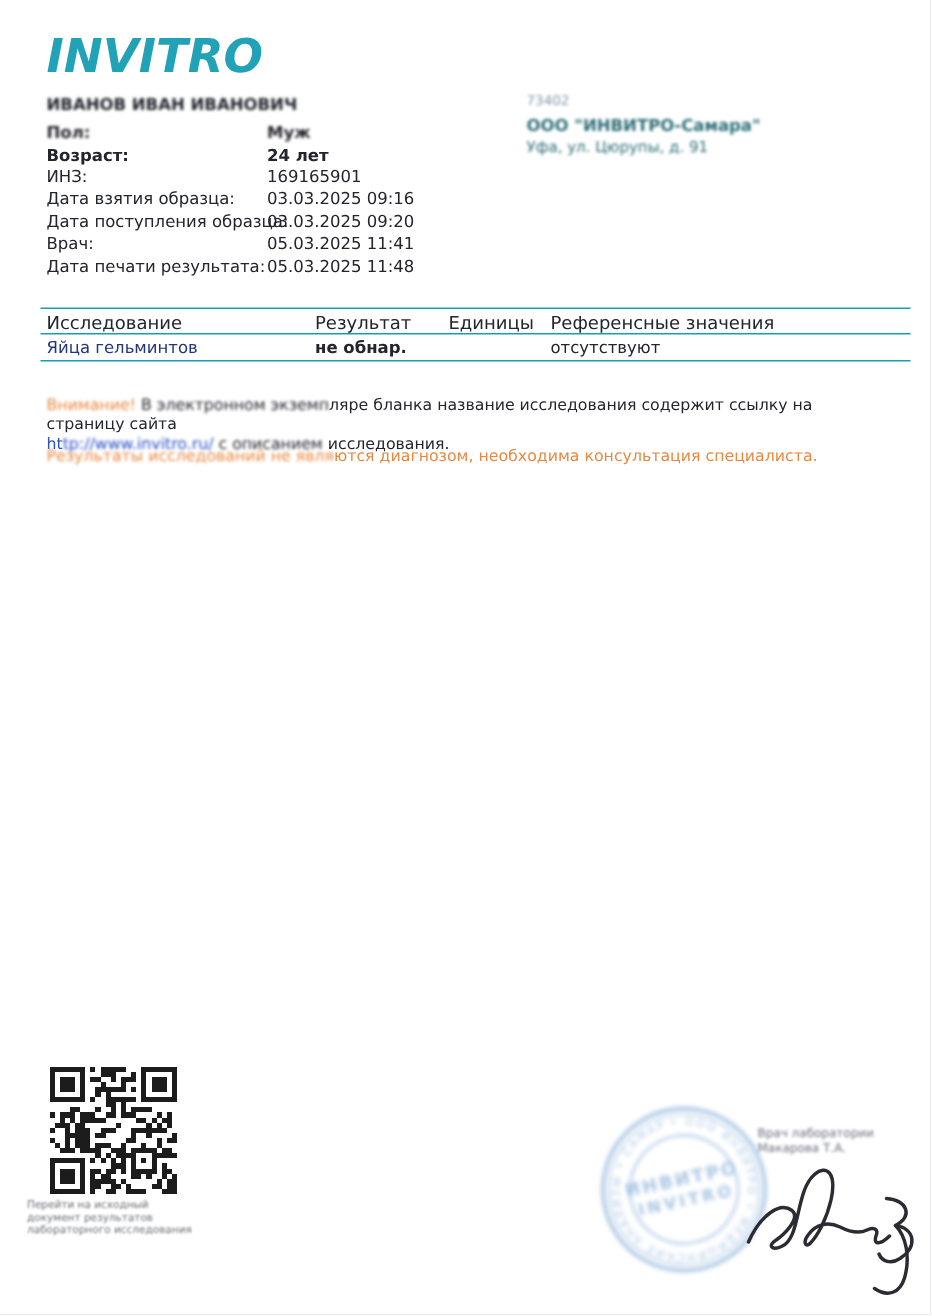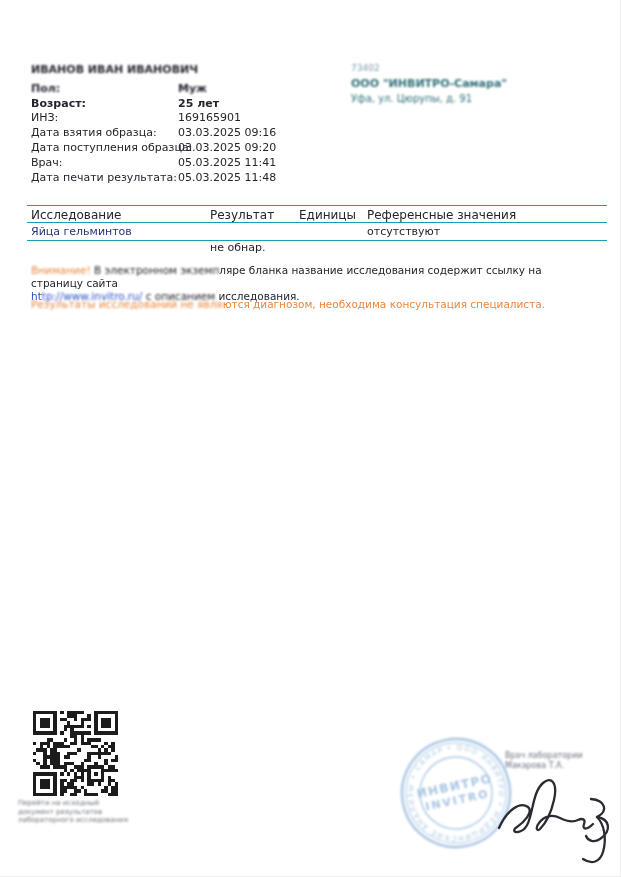--- a/index.html
+++ b/index.html
@@ -23,47 +23,48 @@
   
   .org{left:351px;color:#2e6f78;white-space:nowrap;}
   .org-code{font-size:9px;color:#7d99a8;}
   .org-name{font-size:11px;font-weight:bold;}
   .org-addr{font-size:10px;}
   
   .tline{left:27px;width:580px;height:0;border-top:1.5px solid #14a0ae;}
   .th{font-size:12px;color:#23252d;white-space:nowrap;}
   .td{font-size:11px;white-space:nowrap;}
   .test-name{color:#23357d;}
-  .result-val{font-weight:normal;margin-top:16px;}
+  .result-val{font-weight:bold;}
   .note{left:31px;font-size:10.5px;line-height:13px;white-space:nowrap;}
   .orange{color:#e8883f;}
   .link{color:#2b50c8;text-decoration:none;}
   
   #qr{left:33px;top:711px;filter:blur(0.35px);}
   .qr-caption{left:18px;top:799px;width:130px;text-align:left;
       font-size:7px;line-height:8.5px;color:#6b6f76;filter:blur(0.8px);}
   
   #stamp{left:396px;top:732px;filter:blur(1.3px);opacity:0.95;}
   .signer{left:505px;top:751px;font-size:8px;line-height:10px;color:#6a7080;
       filter:blur(1.1px);white-space:nowrap;}
   #signature{left:493px;top:766px;}
 </style>
 </head>
 <body>
 
 <div id="page">
 
+  <div class="abs logo">INVITRO</div>
 
   <div class="abs prow bold blur" style="top:63px">ИВАНОВ ИВАН ИВАНОВИЧ</div>
 
   <div class="abs prow bold blur" style="top:82px">
     <span class="lbl">Пол:</span><span>Муж</span>
   </div>
   <div class="abs prow bold" style="top:97px">
-    <span class="lbl">Возраст:</span><span>25 лет</span>
+    <span class="lbl">Возраст:</span><span>24 лет</span>
   </div>
   <div class="abs prow" style="top:111px">
     <span class="lbl">ИНЗ:</span><span>169165901</span>
   </div>
   <div class="abs prow" style="top:126px">
     <span class="lbl">Дата взятия образца:</span><span>03.03.2025 09:16</span>
   </div>
   <div class="abs prow" style="top:141px">
     <span class="lbl">Дата поступления образца:</span><span>03.03.2025 09:20</span>
   </div>

